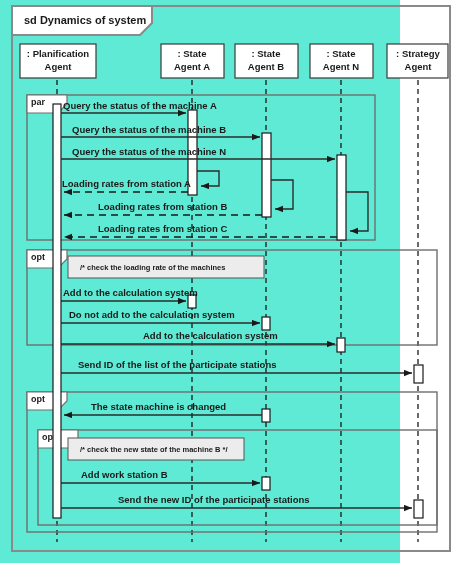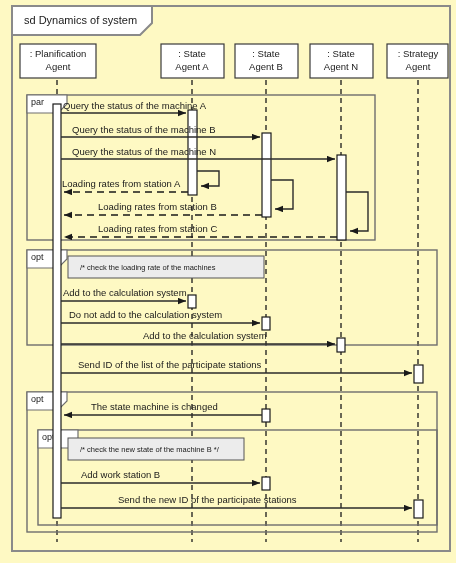--- a/index.html
+++ b/index.html
@@ -8,23 +8,24 @@
     background: #ffffff;
   }
   body {
     width: 465px;
     height: 563px;
     font-family: "Liberation Sans", sans-serif;
     overflow: hidden;
   }
   #diagram-root {
     position: relative;
-    width: 456px;
+    width: 400px;
     height: 563px;
-    background: #fef9c3;
+    background: #5eead4;
+    font-weight: bold;
   }
   svg.diagram {
     display: block;
     width: 465px;
     height: 563px;
   }
   .frame-border {
     fill: none;
     stroke: #8a8a8a;
     stroke-width: 2;

